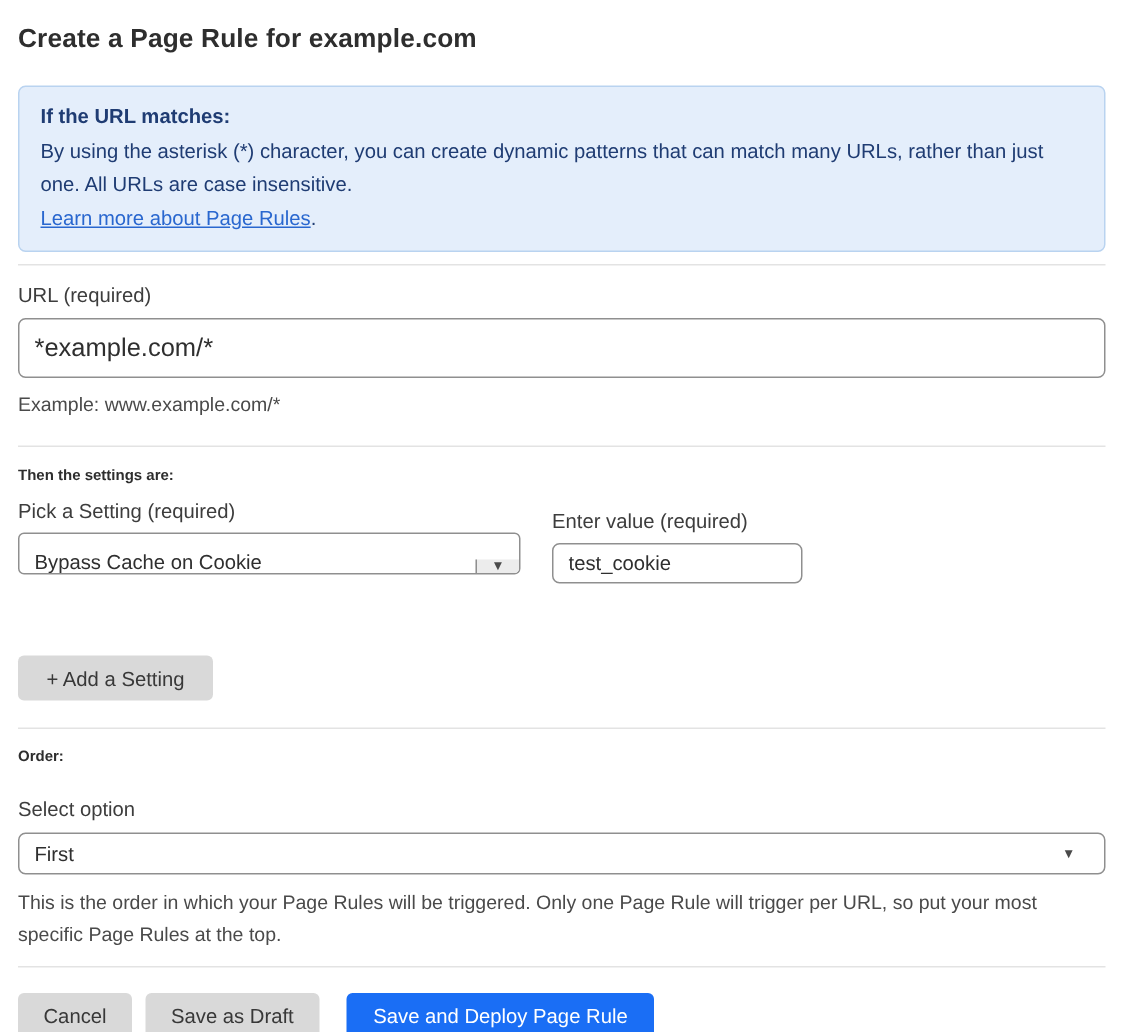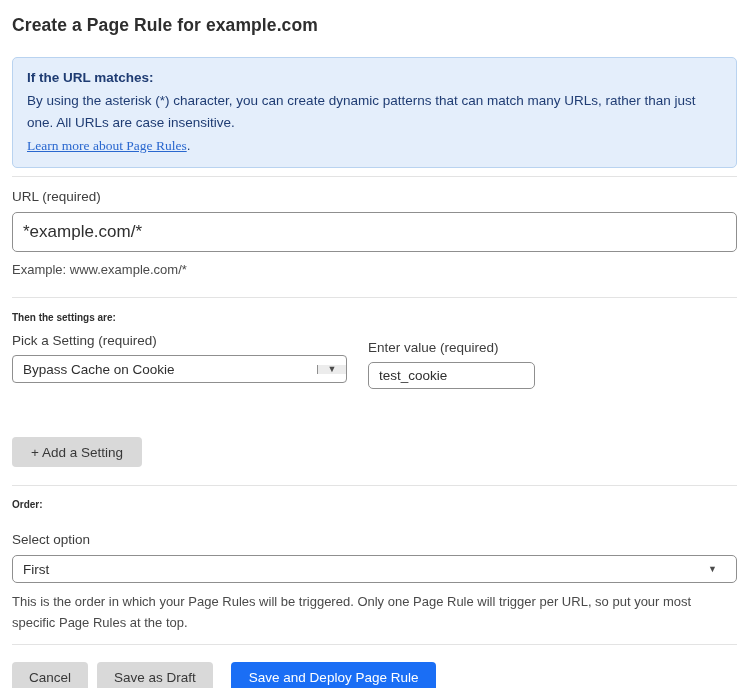--- a/index.html
+++ b/index.html
@@ -26,21 +26,20 @@
     padding: 9px 14px 10px 14px;
     color: #1f3c73;
     font-size: 13.5px;
     line-height: 22.5px;
   }
   .info-box .info-heading { font-weight: bold; }
   .info-box a.info-link {
     color: #2967cf;
     text-decoration: underline;
     cursor: pointer;
-    font-family: Liberation Serif, serif;
   }
 
   .divider {
     border: none;
     border-top: 1px solid #e3e3e3;
     height: 0;
   }
   .divider-1 { margin-top: 8px; }
   .divider-2 { margin-top: 17px; }
   .divider-3 { margin-top: 18px; }
@@ -86,21 +85,21 @@
   .col-value { width: 167px; margin-left: 21px; margin-top: 7px; }
   .col-label { font-size: 13.5px; color: #3d3d3d; }
 
   .custom-select {
     margin-top: 7px;
     height: 28px;
     border: 1px solid #8f8f8f;
     border-radius: 4px;
     background: #ffffff;
     display: flex;
-    align-items: center;
+    align-items: flex-end;
     cursor: pointer;
     overflow: hidden;
   }
   .custom-select .select-value {
     flex: 1;
     display: flex;
     align-items: center;
     padding-left: 10px;
     font-size: 13.5px;
     color: #2f2f2f;

